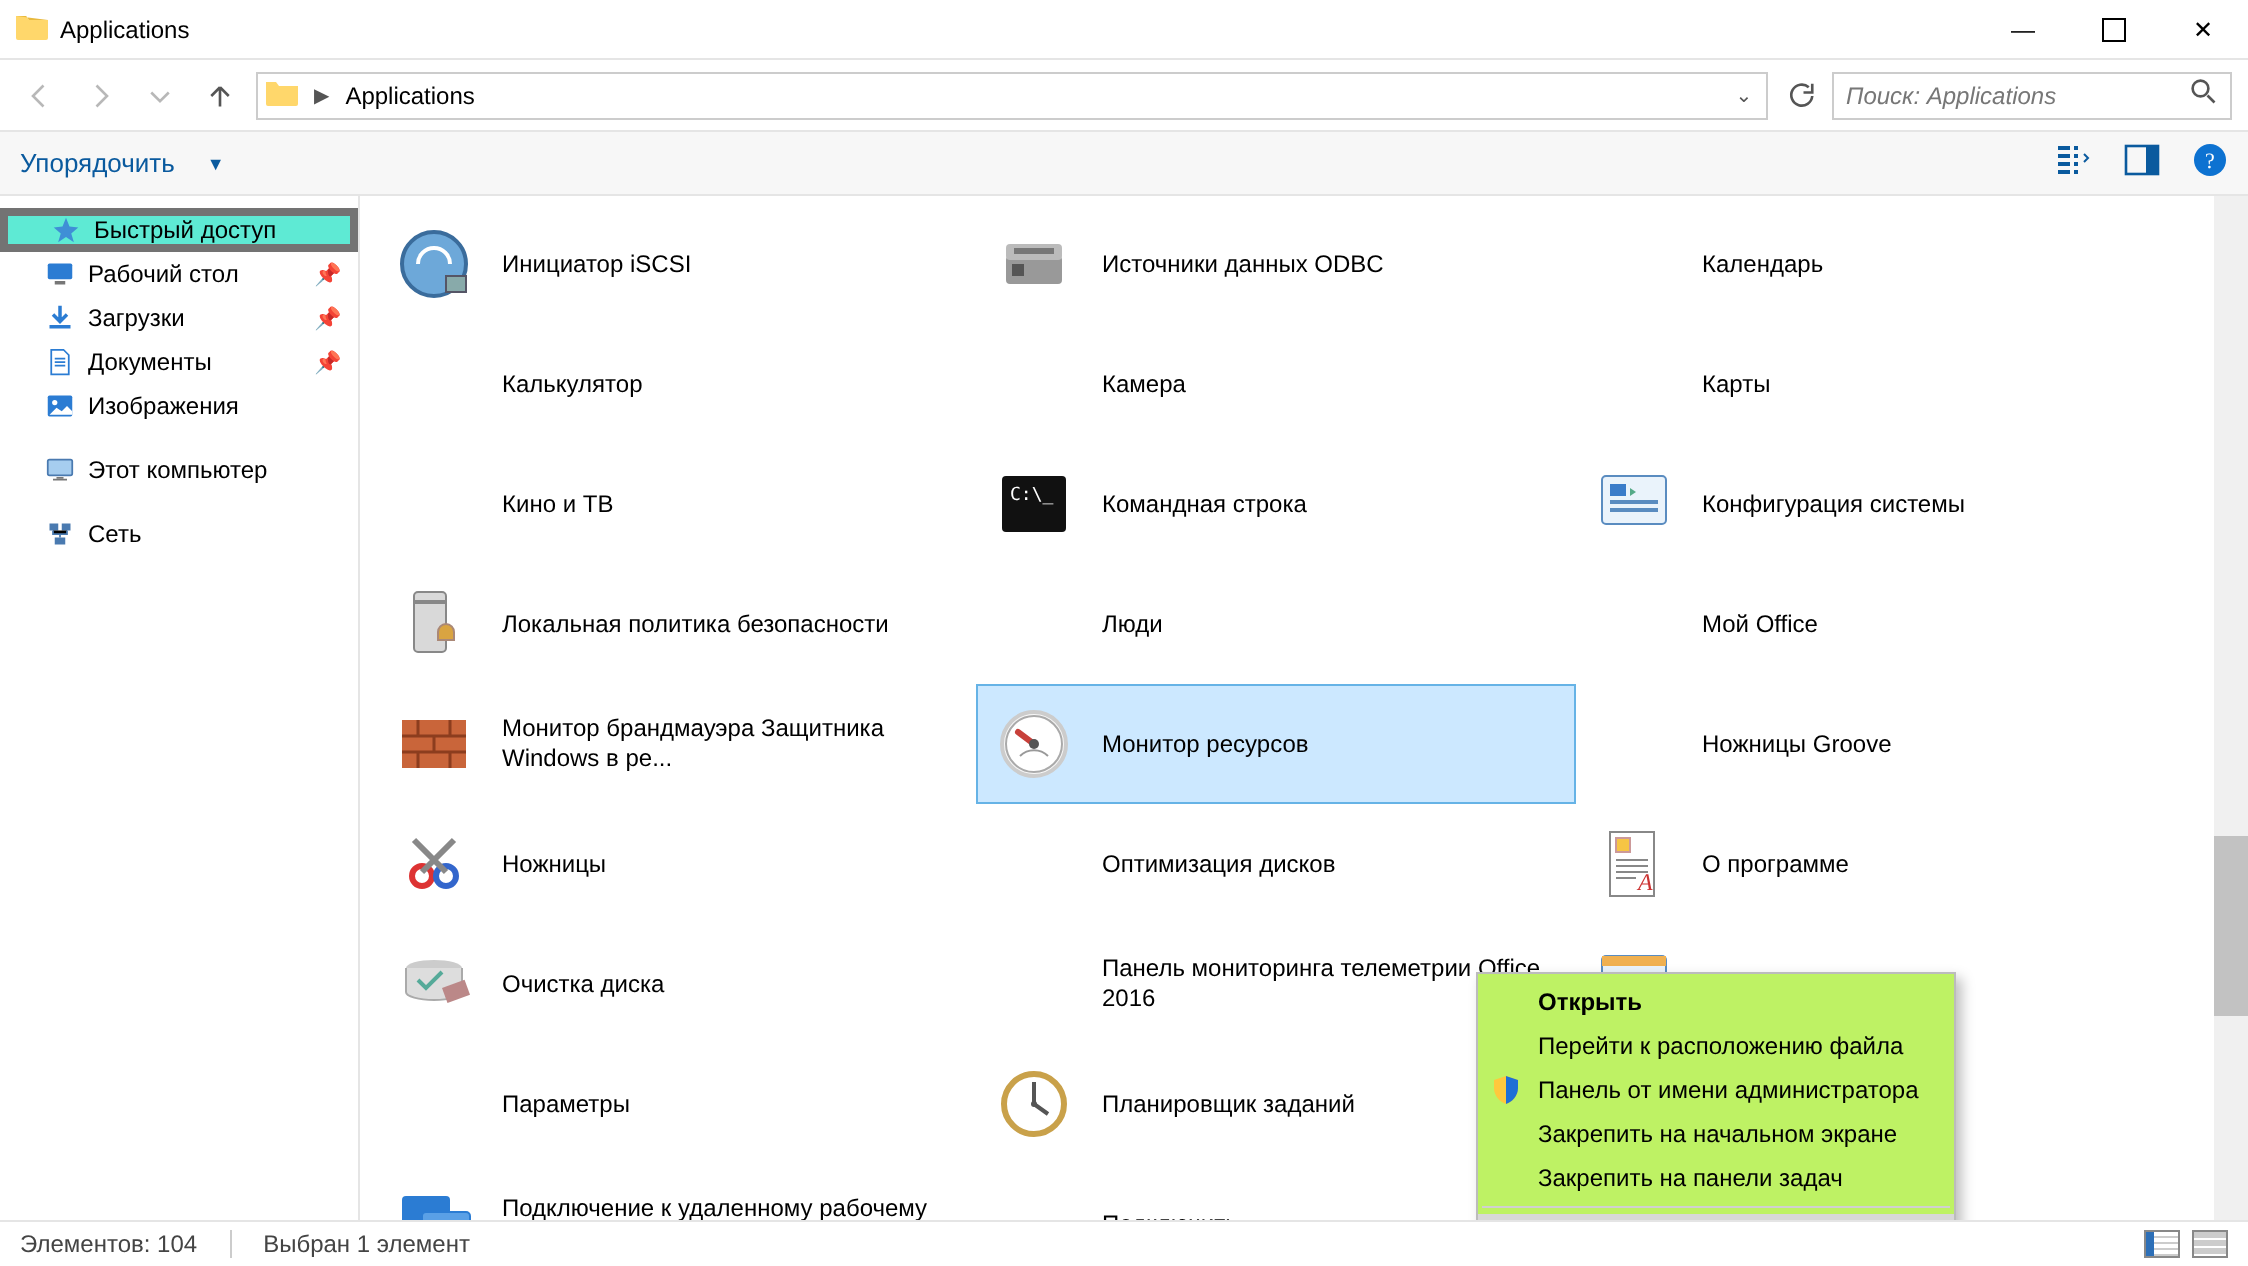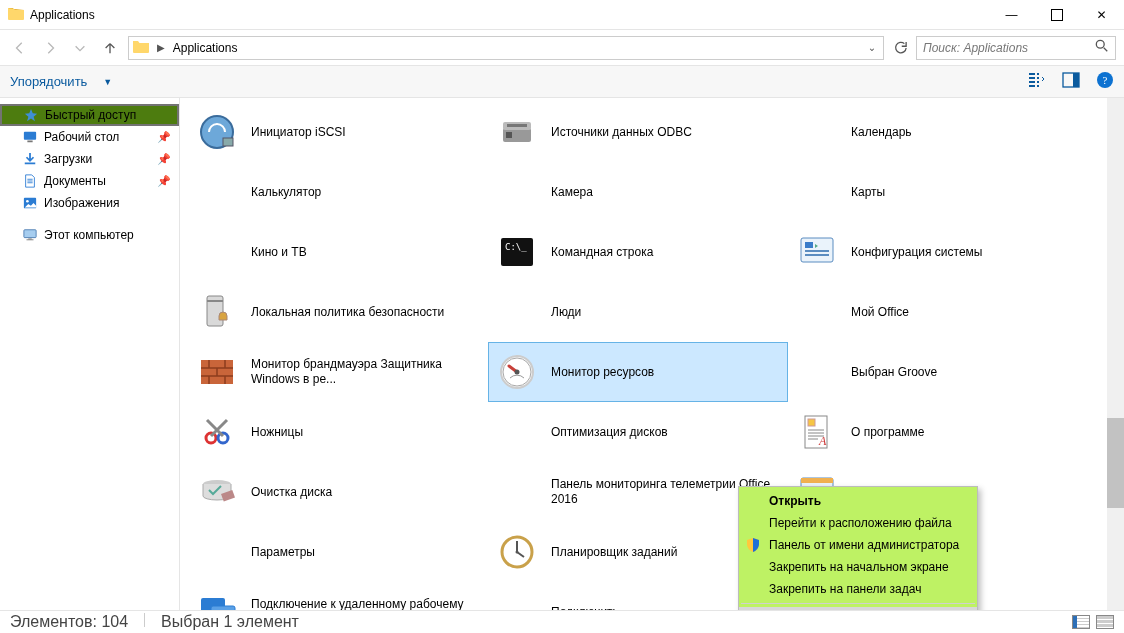--- a/index.html
+++ b/index.html
@@ -83,21 +83,21 @@
     position: relative;
   }
   .sidebar {
     width: 180px; border-right: 1px solid #e5e5e5; padding: 6px 0;
     flex-shrink: 0; background:#fff;
   }
   .sb-item {
     height: 22px; display:flex; align-items:center; gap:6px; padding: 0 8px 0 22px;
     font-size: 12px;
   }
-  .sb-item.selected { background: #4d7c0f; border:2px solid #737373; padding-left:21px;}
+  .sb-item.selected { background: #5eead4; border:4px solid #737373; padding-left:21px;}
   .sb-pin { margin-left:auto; color:#999; font-size:11px; }
   .sb-ico { width:16px; height:16px; display:inline-flex; align-items:center; justify-content:center; }
   .sb-group-space { height: 10px; }
 
   .content {
     flex: 1; position: relative; overflow: hidden;
   }
   .grid {
     display: grid;
     grid-template-columns: repeat(3, 300px);
@@ -134,21 +134,21 @@
   }
   .ctx-item.bold { font-weight: 600; }
   .ctx-item.hover { background: #d8d8d8; }
   .ctx-sep { height:1px; background:#d0d0d0; margin: 3px 2px; }
   .ctx-shield {
     position: absolute; left: 6px; width: 16px; height: 16px;
   }
 
   .status {
     height: 23px; border-top: 1px solid #e5e5e5; display:flex; align-items:center;
-    padding: 0 10px; justify-content: space-between; font-size: 16px;
+    padding: 0 10px; justify-content: space-between; font-size: 12px;
   }
   .status-left { display:flex; gap:16px; color:#444;}
   .status-sep { width:1px; height:14px; background:#ccc; }
   .status-right { display:flex; gap:6px; }
   .st-ico { width:18px; height:14px; border:1px solid #888; }
   .st-ico.details { background: linear-gradient(#2d6fb7,#2d6fb7) left/4px 100% no-repeat,
                      repeating-linear-gradient(#fff,#fff 2px,#ccc 2px,#ccc 3px) 4px 0/14px 100% no-repeat;}
   .st-ico.icons::before { content:""; display:block; width:100%; height:100%;
      background: repeating-linear-gradient(#ccc,#ccc 3px,#fff 3px,#fff 4px),
                  repeating-linear-gradient(90deg,#ccc,#ccc 3px,#fff 3px,#fff 4px);}
@@ -318,20 +318,31 @@
       <span class="sb-ico">
         <svg width="14" height="14" viewBox="0 0 16 16">
             <rect x="1" y="2" width="14" height="9" fill="#a6cdef" stroke="#4a7ab0" rx="1"></rect>
             <rect x="6" y="12" width="4" height="1" fill="#777"></rect>
             <rect x="4" y="13" width="8" height="1" fill="#777"></rect>
           </svg>
       </span>
       <span>Этот компьютер</span>
     </div>
     <div class="sb-group-space"></div>
+    <div class="sb-item">
+      <span class="sb-ico">
+        <svg width="14" height="14" viewBox="0 0 16 16">
+            <rect x="2" y="2" width="5" height="4" fill="#4a7ab0"></rect>
+            <rect x="9" y="2" width="5" height="4" fill="#4a7ab0"></rect>
+            <rect x="5" y="10" width="6" height="4" fill="#4a7ab0"></rect>
+            <path d="M4 6 v2 h8 v-2 M8 8 v2" stroke="#4a7ab0"></path>
+          </svg>
+      </span>
+      <span>Сеть</span>
+    </div>
   </div>
 
   <div class="content">
     <div class="grid" id="items-grid">
         <div class="item">
           <span class="icon-lg">
             <svg class="icon-svg" viewBox="0 0 40 40">
               <use href="#ico-iscsi"></use>
             </svg>
           </span>
@@ -440,21 +451,21 @@
             </svg>
           </span>
           <span class="label">Монитор ресурсов</span>
         </div>
         <div class="item">
           <span class="icon-lg">
             <svg class="icon-svg" viewBox="0 0 40 40">
               <use href="#ico-blank"></use>
             </svg>
           </span>
-          <span class="label">Выбран Groove</span>
+          <span class="label">Ножницы Groove</span>
         </div>
         <div class="item">
           <span class="icon-lg">
             <svg class="icon-svg" viewBox="0 0 40 40">
               <use href="#ico-snip"></use>
             </svg>
           </span>
           <span class="label">Ножницы</span>
         </div>
         <div class="item">

